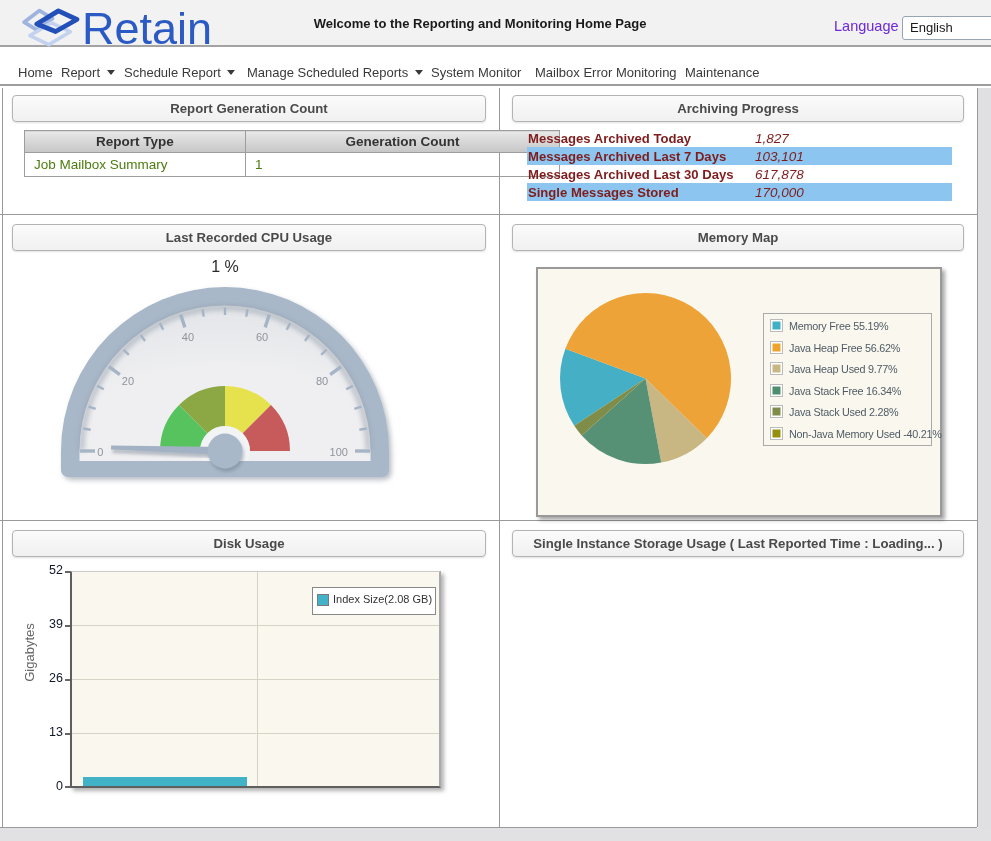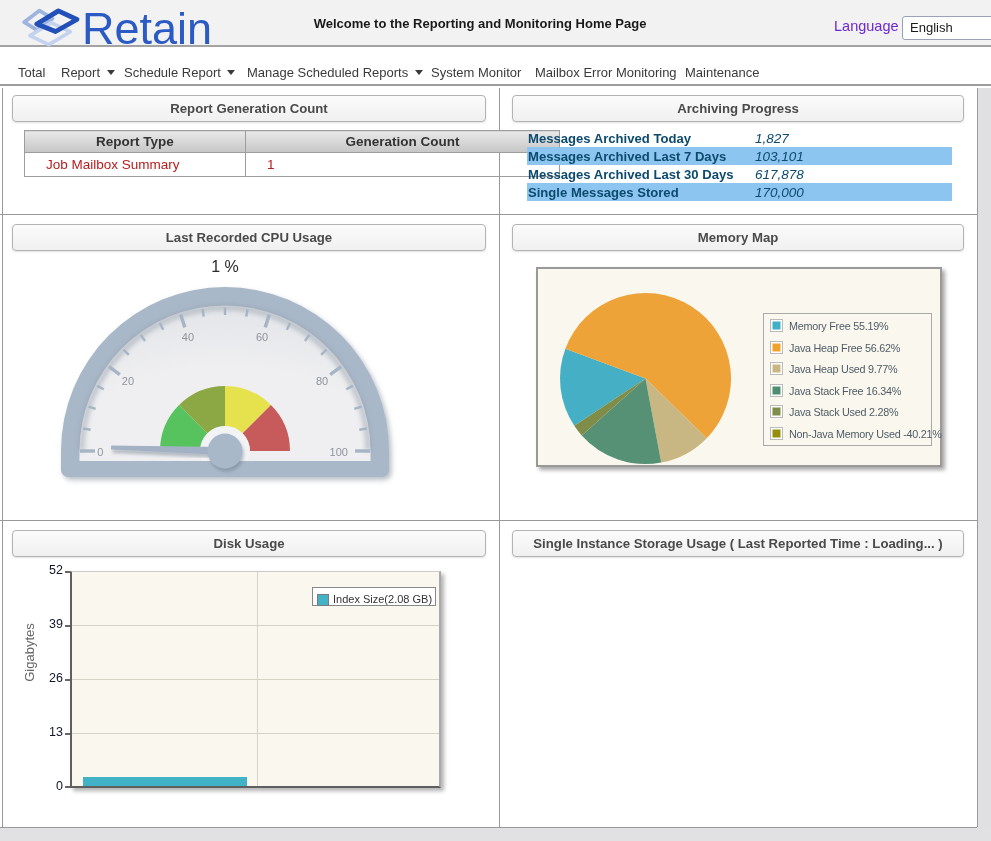--- a/index.html
+++ b/index.html
@@ -27,23 +27,23 @@
 .footer { position:absolute; left:0; top:828px; width:991px; height:13px; background:#e1e1e3; }
 
 .ph { position:absolute; height:27px; background:linear-gradient(#fbfbfb,#f0f0f0);
        border:1px solid #b3b3b3; border-radius:4px; text-align:center; font-size:13.2px;
        font-weight:bold; color:#4a4a4a; padding-top:5px; box-shadow:0 1px 2px rgba(0,0,0,0.12); }
 
 .rtable { position:absolute; left:24px; top:130px; width:536px; border-collapse:collapse; }
 .rtable td { border:1px solid #9d9d9d; font-size:13.5px; }
 .rtable .h td { background:linear-gradient(#e8e8e8,#c6c6c6); font-weight:bold; color:#333;
                  text-align:center; height:22px; }
-.rtable .d td { height:24px; color:#b91c1c; padding-left:21px; }
-
-.ar { position:absolute; left:527px; width:425px; height:18px; font-size:13.5px; color:#0c4a6e; }
+.rtable .d td { height:24px; color:#4d7c0f; padding-left:9px; }
+
+.ar { position:absolute; left:527px; width:425px; height:18px; font-size:13.5px; color:#7f1d1d; }
 .ar b { position:absolute; left:1px; top:2px; font-size:13.1px; }
 .ar span { position:absolute; left:228px; top:2px;font-style:italic; }
 .ar.blue { background:#8cc6f0; }
 
 .cpuval { position:absolute; left:150px; top:258px; width:150px; text-align:center;
            font-size:16px; color:#2a2a2a; }
 
 .chartbox { position:absolute; background:#faf8ee; border:2px solid #999;
              box-shadow:3px 3px 4px rgba(0,0,0,0.35); }
 .mlegend { position:absolute; left:225px; top:44px; width:169px; background:#faf8ee;
@@ -56,41 +56,41 @@
 .dchart { position:absolute; left:70px; top:571px; width:371px; height:217px; background:#faf8ee;
            border-left:2px solid #5f5f5f; border-bottom:2px solid #5f5f5f;
            border-top:1px solid #ccc; border-right:2px solid #aaa;
            box-shadow:3px 3px 4px rgba(0,0,0,0.3); }
 .dgrid { position:absolute; left:0; width:100%; height:1px; background:#d5d2c6; }
 .dvgrid { position:absolute; left:185px; top:0; width:1px; height:100%; background:#d5d2c6; }
 .dl { position:absolute; width:30px; left:33px; text-align:right; font-size:12.5px; color:#0f172a; }
 .dtick { position:absolute; left:65px; width:5px; height:1.5px; background:#666; }
 .gig { position:absolute; left:-6px; top:645px; width:70px; text-align:center; font-size:13px;
         color:#666; transform:rotate(-90deg); }
-.dlegend { position:absolute; left:240px; top:15px; width:124px; height:19px; background:#fff;
+.dlegend { position:absolute; left:240px; top:15px; width:124px; height:28px; background:#fff;
             border:1px solid #888; white-space:nowrap; padding:2px 0 0 4px; }
 .dlegend .lg-sq { width:12px; height:12px; background:#42b2c6; box-shadow:none; border:1px solid #7a7a7a; }
 .dlegend span.t { font-size:11px; color:#333; margin-left:4px; vertical-align:1px; }
 .bar { position:absolute; left:11px; bottom:0; width:164px; height:9px; background:#42b2c6; }
 </style></head>
 <body>
 <div class="hdr"></div>
 <svg class="abs" style="left:0;top:0" width="230" height="50" viewBox="0 0 230 50">
     <g fill="none" stroke-linejoin="round">
       <path d="M 24.1 22.2 L 39.5 10.6 L 52.5 18.5 L 37.1 30.1 Z" stroke="#8fa9da" stroke-width="3.8" opacity="0.85"></path>
       <path d="M 29.9 35.6 L 51.5 22.8 L 70.4 31.8 L 48.8 44.6 Z" stroke="#c3d3ef" stroke-width="3.6"></path>
       <path d="M 36.8 24 L 58.4 10.9 L 76.9 19.5 L 55.6 31.5 Z" stroke="#2350b8" stroke-width="4.8"></path>
     </g>
     <text x="82" y="44" font-family="Liberation Sans, sans-serif" font-size="45" fill="#2b5ac4">Retain</text>
   </svg>
 <div class="welcome">Welcome to the Reporting and Monitoring Home Page</div>
 <div class="langlbl">Language</div>
 <div class="langsel">English</div>
 <div class="nav">
-    <span class="ni" style="left:18px">Total</span>
+    <span class="ni" style="left:18px">Home</span>
     <span class="ni" style="left:61px">Report <span class="caret"></span></span>
     <span class="ni" style="left:124px">Schedule Report <span class="caret"></span></span>
     <span class="ni" style="left:247px">Manage Scheduled Reports <span class="caret"></span></span>
     <span class="ni" style="left:431px">System Monitor</span>
     <span class="ni" style="left:535px">Mailbox Error Monitoring</span>
     <span class="ni" style="left:685px">Maintenance</span>
   </div>
 
 <div class="vline" style="left:2px;top:88px;height:739px"></div>
 <div class="vline" style="left:499px;top:88px;height:739px"></div>
@@ -188,21 +188,21 @@
     <path d="M 120.00 181.00 A 65.0 65.0 0 0 1 139.04 135.04 L 167.32 163.32 A 25.0 25.0 0 0 0 160.00 181.00 Z" fill="#56c35e"></path>
     <path d="M 139.04 135.04 A 65.0 65.0 0 0 1 185.00 116.00 L 185.00 156.00 A 25.0 25.0 0 0 0 167.32 163.32 Z" fill="#8ba844"></path>
     <path d="M 185.00 116.00 A 65.0 65.0 0 0 1 230.96 135.04 L 202.68 163.32 A 25.0 25.0 0 0 0 185.00 156.00 Z" fill="#e6e24e"></path>
     <path d="M 230.96 135.04 A 65.0 65.0 0 0 1 250.00 181.00 L 210.00 181.00 A 25.0 25.0 0 0 0 202.68 163.32 Z" fill="#c75b5b"></path>
     <circle cx="185.00" cy="181.00" r="24.8" fill="#f2f3f5"></circle>
     <polygon points="71.01,179.41 71.14,175.43 185.12,177.10 184.88,184.90" fill="#a2b2c4" filter="url(#nsh)"></polygon>
     <rect x="21.00" y="191.00" width="328.00" height="16" rx="8" fill="#a9b8c9"></rect>
     <circle cx="185.00" cy="181.00" r="17.4" fill="#a9b8c9" filter="url(#nsh)"></circle>
   </svg>
 
-<div class="chartbox" style="left:536px;top:267px;width:406px;height:200px">
+<div class="chartbox" style="left:536px;top:267px;width:406px;height:250px">
 <svg class="abs" style="left:0;top:0" width="402" height="215" viewBox="0 0 402 215">
       <path d="M 107.50 109.50 L 36.29 156.81 A 85.5 85.5 0 0 1 27.36 79.70 Z" fill="#44afc5"></path>
       <path d="M 107.50 109.50 L 27.36 79.70 A 85.5 85.5 0 1 1 168.76 169.14 Z" fill="#eda338"></path>
       <path d="M 107.50 109.50 L 168.76 169.14 A 85.5 85.5 0 0 1 123.23 193.54 Z" fill="#c8b683"></path>
       <path d="M 107.50 109.50 L 123.23 193.54 A 85.5 85.5 0 0 1 43.74 166.47 Z" fill="#569176"></path>
       <path d="M 107.50 109.50 L 43.74 166.47 A 85.5 85.5 0 0 1 36.29 156.81 Z" fill="#7f8d49"></path>
     </svg>
 <div class="mlegend">
       <div class="lg-row"><span class="lg-sq" style="background:#3fb0c6"></span><span class="lg-tx">Memory Free 55.19%</span></div>
       <div class="lg-row"><span class="lg-sq" style="background:#efa32a"></span><span class="lg-tx">Java Heap Free 56.62%</span></div>

